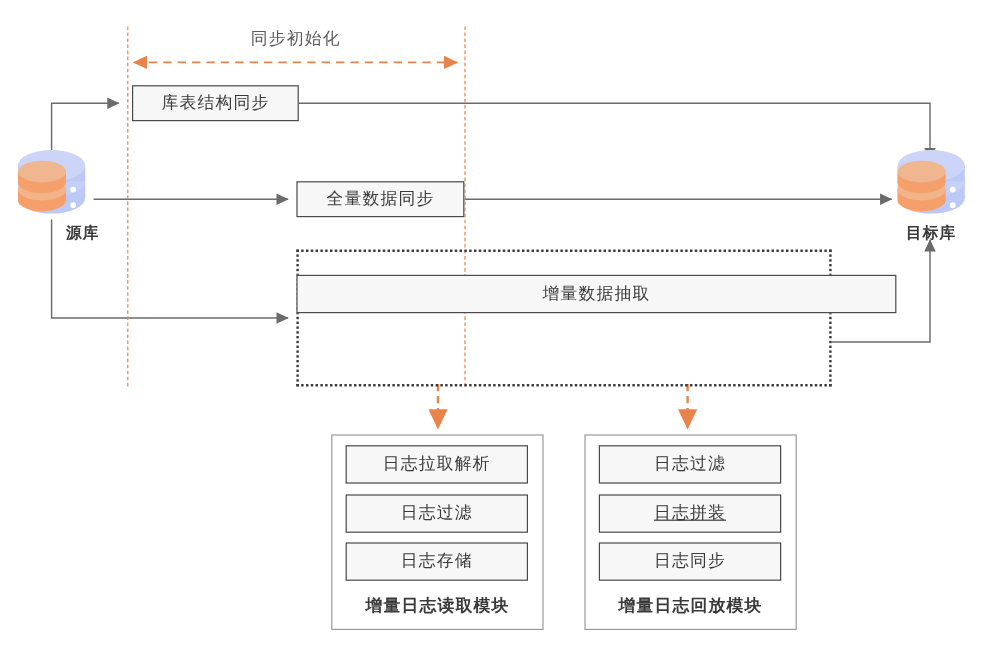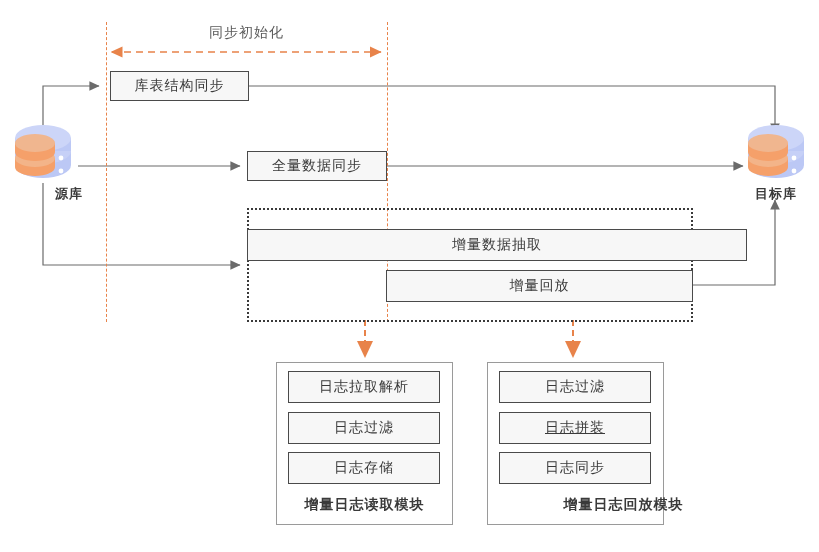--- a/index.html
+++ b/index.html
@@ -185,27 +185,26 @@
   <div class="db-label" style="left:736px; top:185px; width:80px;">目标库</div>
 
   <div class="dotted-region" style="left:247px; top:208px; width:446px; height:114px;"></div>
 
   <div class="box" style="left:110px; top:71px; width:139px; height:30px;">库表结构同步</div>
 
   <div class="box" style="left:247px; top:151px; width:140px; height:30px;">全量数据同步</div>
 
   <div class="box" style="left:247px; top:229px; width:500px; height:32px;">增量数据抽取</div>
 
-  <div class="box" style="left:386px; top:270px; width:307px; height:32px;">增量回放</div>
 
   <div class="module-frame" style="left:276px; top:362px; width:177px; height:163px;"></div>
   <div class="box" style="left:288px; top:371px; width:152px; height:32px;">日志拉取解析</div>
   <div class="box" style="left:288px; top:412px; width:152px; height:32px;">日志过滤</div>
   <div class="box" style="left:288px; top:452px; width:152px; height:32px;">日志存储</div>
   <div class="module-title" style="left:276px; top:496px; width:177px;">增量日志读取模块</div>
 
   <div class="module-frame" style="left:487px; top:362px; width:177px; height:163px;"></div>
   <div class="box" style="left:499px; top:371px; width:152px; height:32px;">日志过滤</div>
   <div class="box" style="left:499px; top:412px; width:152px; height:32px;text-decoration:underline;">日志拼装</div>
   <div class="box" style="left:499px; top:452px; width:152px; height:32px;">日志同步</div>
-  <div class="module-title" style="left:487px; top:496px; width:177px;padding-left:48px;">增量日志回放模块</div>
+  <div class="module-title" style="left:487px; top:496px; width:177px;">增量日志回放模块</div>
 
 </div>
 
 </body></html>

